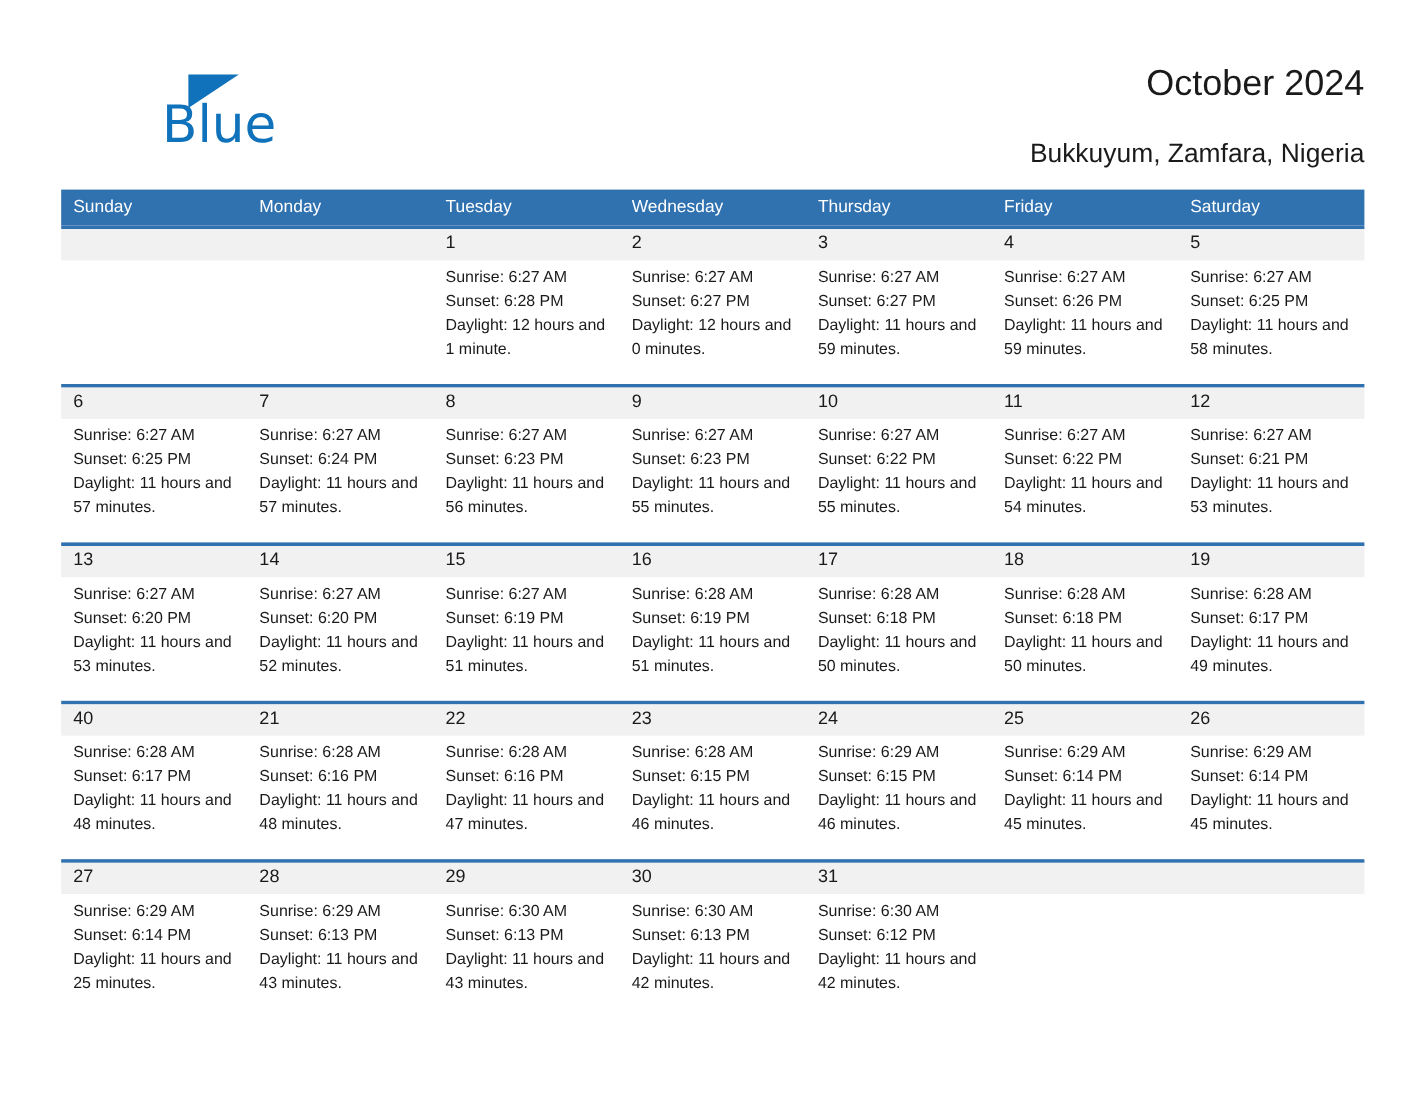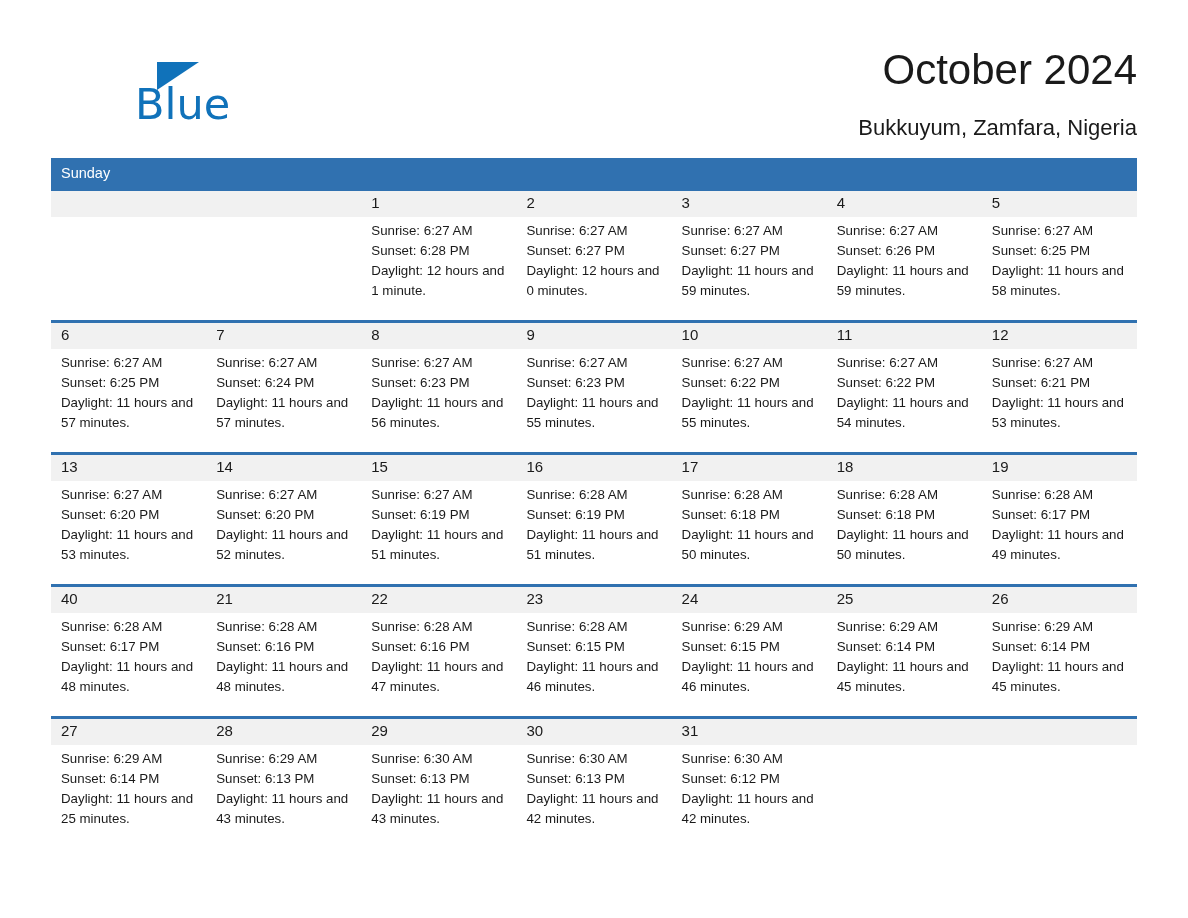--- a/index.html
+++ b/index.html
@@ -68,21 +68,21 @@
     text-align: right;
   }
 
   .title-block {
     position: absolute;
     right: 0;
     top: 0;
     text-align: right;
   }
   .cal-title {
-    font-size: 42px;
+    font-size: 30px;
     font-weight: 400;
     color: #1a1a1a;
     line-height: 52px;
     white-space: nowrap;
   }
   .cal-subtitle {
     margin-top: 19px;
     font-size: 22px;
     font-weight: 400;
     color: #1a1a1a;
@@ -94,21 +94,20 @@
   .calendar {
     position: absolute;
     left: 51px;
     top: 158px;
     width: 1086px;
   }
   .weekday-row {
     display: flex;
     background: #3071b0;
     height: 30px;
-    flex-direction: column;
   }
   .weekday {
     flex: 1 1 0;
     min-width: 0;
     color: #ffffff;
     font-size: 14.5px;
     line-height: 30px;
     padding-left: 10px;
     box-sizing: border-box;
     white-space: nowrap;

